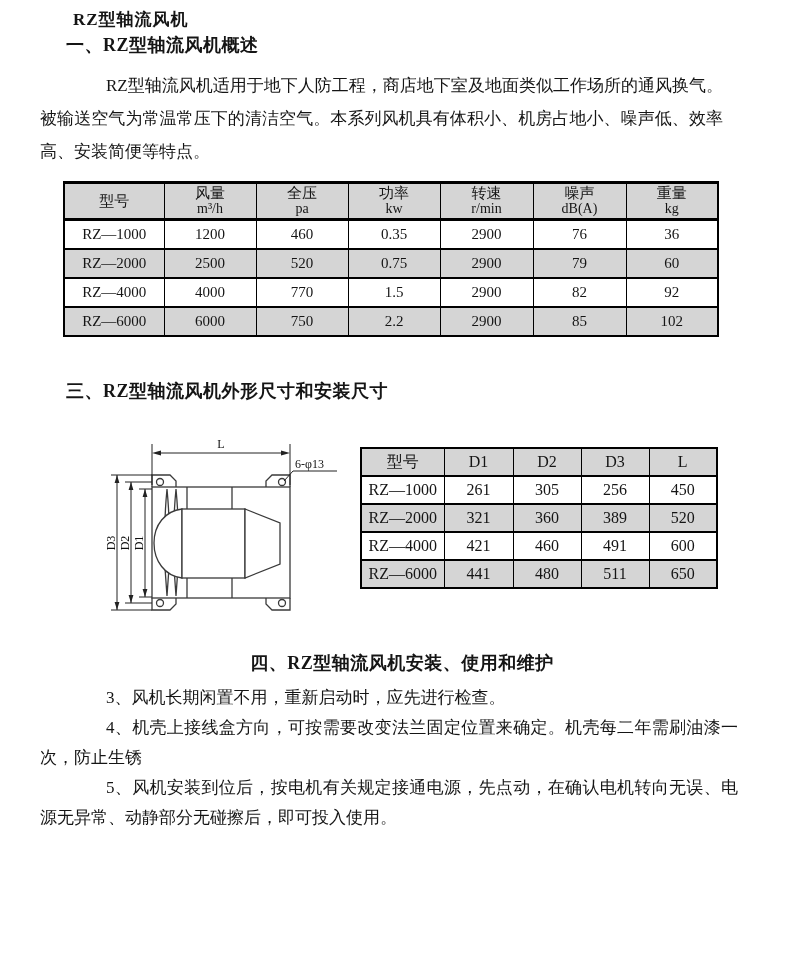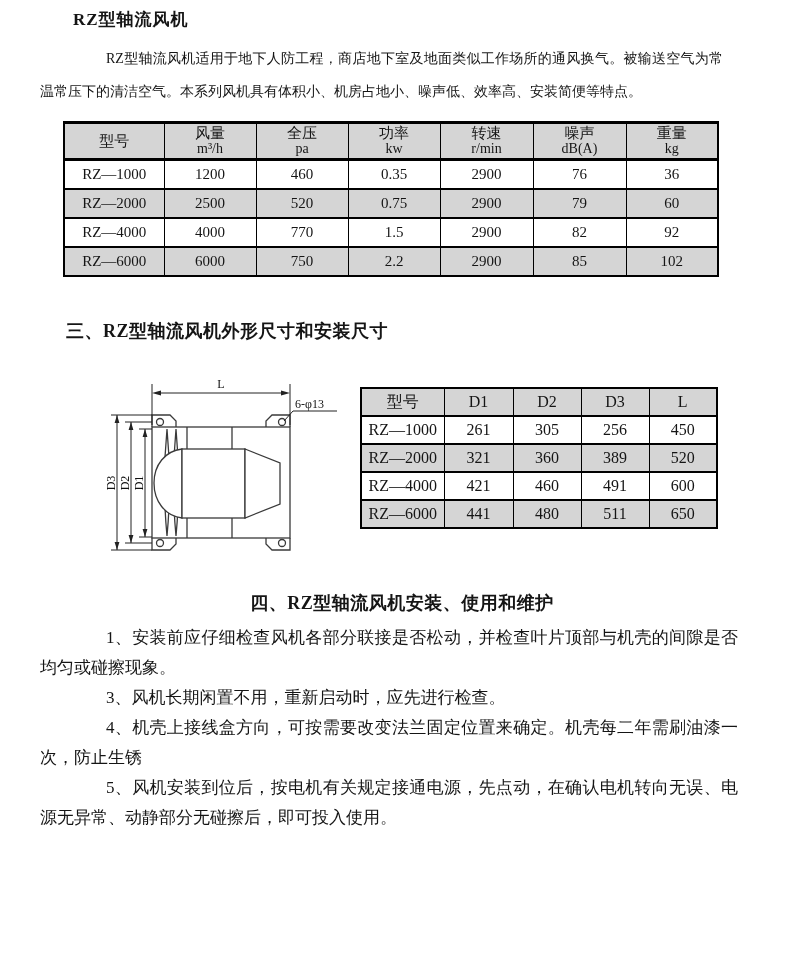--- a/index.html
+++ b/index.html
@@ -13,21 +13,21 @@
 
   .doc-title { margin:0 0 0 33px; font-size:17px; font-weight:bold;
                line-height:20px; letter-spacing:1px; }
   .sec-h { margin:0 0 0 26px; font-size:18px; font-weight:bold;
            line-height:24px; letter-spacing:0.5px; }
   #h1 { margin-top:3px; }
   #h2 { margin-top:10px; }
   #h3 { margin-top:42px; }
   #h4 { margin-top:20px;text-align:center; }
 
-  .intro { margin:12px 15px 0 0; font-size:14px; line-height:33px;
+  .intro { margin:12px 15px 0 0; font-size:17px; line-height:33px;
            text-indent:66px; text-align:justify; }
 
   table.perf { margin:13px 0 0 23px; border-collapse:collapse;
                table-layout:fixed; width:654px; border:2px solid #000; }
   .perf th, .perf td { border-left:1px solid #000; border-right:1px solid #000;
                        text-align:center; padding:0; }
   .perf th { background:#d5d5d5; height:34px; font-weight:normal;
              font-size:15px; line-height:16px;
              border-top:3px solid #000; border-bottom:3px solid #000; }
   .perf td { height:27px; font-size:15px;
@@ -59,20 +59,21 @@
   .dimtxt { font-family:"Liberation Serif","DejaVu Serif",serif;
             font-size:12px; fill:#111; }
 </style>
 </head>
 <body>
 
 <div class="doc">
 
   <div class="doc-title">RZ型轴流风机</div>
 
+  <div class="sec-h" id="h1">一、RZ型轴流风机概述</div>
   <p class="intro">RZ型轴流风机适用于地下人防工程，商店地下室及地面类似工作场所的通风换气。被输送空气为常温常压下的清洁空气。本系列风机具有体积小、机房占地小、噪声低、效率高、安装简便等特点。</p>
 
 
   <table class="perf">
     <colgroup>
       <col style="width:100px">
         <col style="width:92px">
         <col style="width:92px">
         <col style="width:92px">
       <col style="width:93px">
@@ -255,19 +256,18 @@
           <td>511</td>
           <td>650</td>
         </tr>
       </tbody>
     </table>
   </div>
 
   <div class="sec-h" id="h4">四、RZ型轴流风机安装、使用和维护</div>
 
   <div class="items">
-    <p class="item">1、安装前应仔细检查风机各部分联接是否松动，并检查叶片顶部与机壳的间隙是否均匀或碰擦现象。</p>
     <p class="item">3、风机长期闲置不用，重新启动时，应先进行检查。</p>
     <p class="item">4、机壳上接线盒方向，可按需要改变法兰固定位置来确定。机壳每二年需刷油漆一次，防止生锈</p>
     <p class="item">5、风机安装到位后，按电机有关规定接通电源，先点动，在确认电机转向无误、电源无异常、动静部分无碰擦后，即可投入使用。</p>
   </div>
 
 </div>
 
 </body></html>

